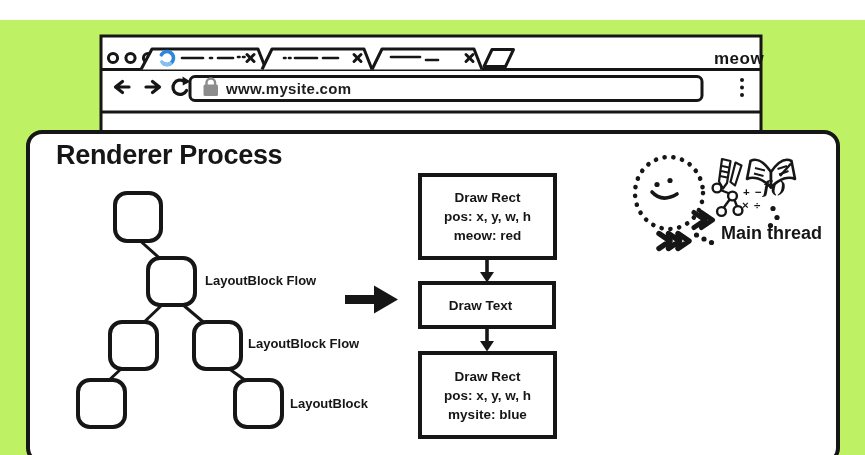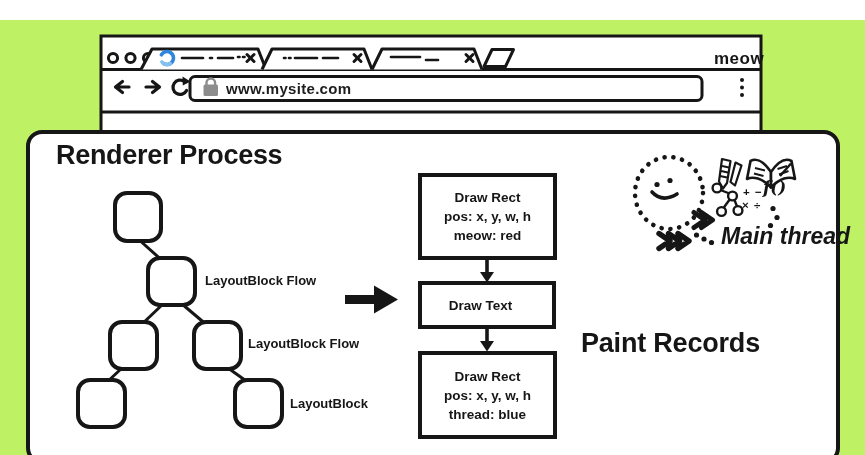--- a/index.html
+++ b/index.html
@@ -11,21 +11,21 @@
   .txt{position:absolute;white-space:nowrap;color:#161616;}
   .brand{font-size:17px;font-weight:700;letter-spacing:.5px;}
   .url{font-size:15px;font-weight:600;letter-spacing:.3px;color:#1d1d1d;}
   .h1{font-size:27px;font-weight:700;letter-spacing:-0.3px;}
   .nodelabel{font-size:13px;font-weight:700;}
   .boxtxt{
     position:absolute;display:flex;flex-direction:column;justify-content:center;align-items:center;
     font-size:13.5px;font-weight:700;line-height:19px;text-align:center;border-radius:19px;
   }
   .bigcap{font-size:27px;font-weight:700;letter-spacing:-0.2px;}
-  .mthread{font-size:23px;font-weight:600;font-style:italic;}
+  .mthread{font-size:18px;font-weight:600;}
   .mathtxt{font-size:11.5px;font-weight:700;line-height:12px;letter-spacing:1px;}
   .fntxt{font-family:"DejaVu Serif",serif;font-style:italic;font-weight:700;font-size:17px;}
 </style>
 </head>
 <body>
 
 <div id="stage">
 
   <svg id="lineart" viewBox="0 0 865 455">
 
@@ -194,23 +194,22 @@
     <div>Draw Rect</div>
     <div>pos: x, y, w, h</div>
     <div>meow: red</div>
   </div>
   <div class="boxtxt" style="left:422px;top:265px;width:117px;height:40px;">
     <div>Draw Text</div>
   </div>
   <div class="boxtxt" style="left:422px;top:335px;width:131px;height:80px;">
     <div>Draw Rect</div>
     <div>pos: x, y, w, h</div>
-    <div>thread: blue</div>
+    <div>mysite: blue</div>
   </div>
 
-  <div class="txt bigcap" style="left:581px;top:308px;">Paint Records</div>
 
   <div class="txt mathtxt" style="left:743px;top:166px;">+ −</div>
   <div class="txt mathtxt" style="left:742px;top:179px;">× ÷</div>
   <div class="txt fntxt" style="left:763px;top:157px;">f()</div>
   <div class="txt mthread" style="left:721px;top:203px;">Main thread</div>
 
 </div>
 
 </body></html>

